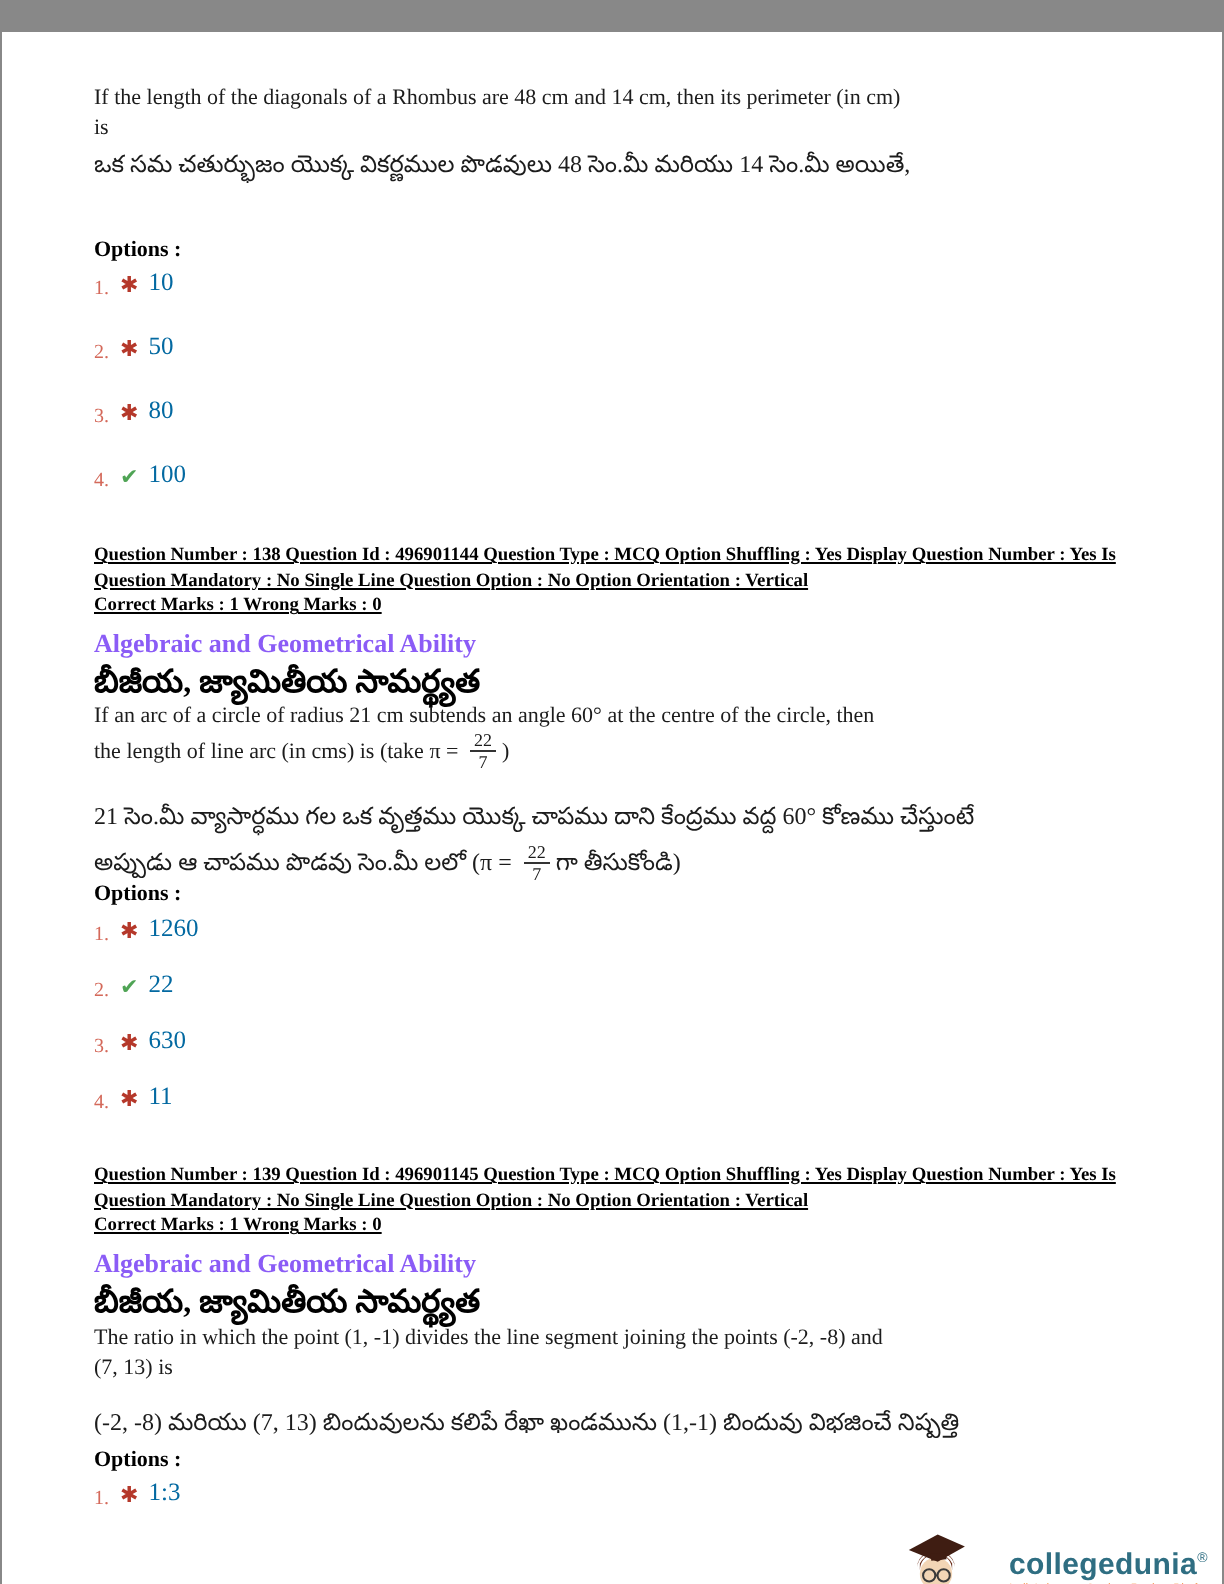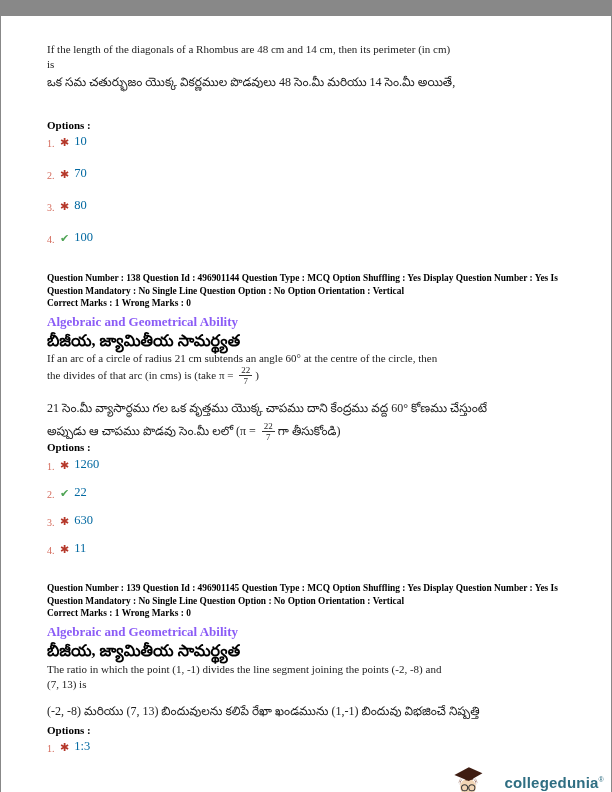--- a/index.html
+++ b/index.html
@@ -17,21 +17,21 @@
   .q-en .q-line{white-space:nowrap;overflow:hidden;}
   .q-te{font-size:12px;line-height:23px;color:#1c1c1c;}
   .q-te .q-line{white-space:nowrap;overflow:hidden;}
   .options-label{font-weight:bold;font-size:11px;color:#000;}
   .opt{display:flex;align-items:baseline;height:13px;}
   .opts-a .opt{margin-bottom:19px;}
   .opts-b .opt{margin-bottom:15px;}
   .opt-num{font-size:10px;color:#d4695a;min-width:10px;}
   .opt-mark{font-size:11px;margin:0 5px 0 3px;position:relative;top:-1px;}
   .opt-val{font-size:12.5px;color:#0369a1;position:relative;top:-2px;}
-  .meta{font-weight:bold;font-size:9.4px;line-height:12.7px;color:#000;}
+  .meta{font-weight:bold;font-size:9.4px;line-height:12.7px;color:#000;text-decoration:underline;}
   .meta div{white-space:nowrap;overflow:hidden;}
   .sec-en{font-weight:bold;font-size:13px;color:#8b5cf6;}
   .sec-te{font-weight:bold;font-size:16px;color:#000;margin-top:2px;white-space:nowrap;overflow:hidden;}
   .frac{display:inline-flex;flex-direction:column;align-items:center;vertical-align:middle;
         font-size:9px;line-height:10px;margin:0 3px;position:relative;top:-1px;}
   .frac .fnum{border-bottom:1px solid #333;padding:0 2px;}
   .frac .fden{padding:0 2px;}
   .logo{position:absolute;right:2px;bottom:2px;display:flex;align-items:center;gap:19px;}
   .logo-text{display:flex;flex-direction:column;}
   .logo-name-row{display:flex;align-items:flex-start;}
@@ -56,21 +56,21 @@
   <div class="abs options-label" style="top:103px;">Options :</div>
   <div class="abs opts-a" style="top:120px;">
     <div class="opt">
       <span class="opt-num">1.</span>
       <span class="opt-mark" style="color:#b5382a">✱</span>
       <span class="opt-val">10</span>
     </div>
     <div class="opt">
       <span class="opt-num">2.</span>
       <span class="opt-mark" style="color:#b5382a">✱</span>
-      <span class="opt-val">70</span>
+      <span class="opt-val">50</span>
     </div>
     <div class="opt">
       <span class="opt-num">3.</span>
       <span class="opt-mark" style="color:#b5382a">✱</span>
       <span class="opt-val">80</span>
     </div>
     <div class="opt">
       <span class="opt-num">4.</span>
       <span class="opt-mark" style="color:#4fa455">✔</span>
       <span class="opt-val">100</span>
@@ -82,21 +82,21 @@
     <div>Question Mandatory : No Single Line Question Option : No Option Orientation : Vertical</div>
     <div>Correct Marks : 1 Wrong Marks : 0</div>
   </div>
   <div class="abs" style="top:298px;">
     <div class="sec-en">Algebraic and Geometrical Ability</div>
     <div class="sec-te">బీజీయ, జ్యామితీయ సామర్థ్యత</div>
   </div>
   <div class="abs q-en" style="top:335px;">
     <div class="q-line">If an arc of a circle of radius 21 cm subtends an angle 60° at the centre of the circle, then</div>
     <div class="q-line">
-      <span>the divides of that arc (in cms) is (take π =</span>
+      <span>the length of line arc (in cms) is (take π =</span>
       <span class="frac">
         <span class="fnum">22</span>
         <span class="fden">7</span>
       </span><span>)</span>
     </div>
   </div>
   <div class="abs q-te" style="top:381px;">
     <div class="q-line">21 సెం.మీ వ్యాసార్ధము గల ఒక వృత్తము యొక్క చాపము దాని కేంద్రము వద్ద 60° కోణము చేస్తుంటే</div>
     <div class="q-line">
       <span>అప్పుడు ఆ చాపము పొడవు సెం.మీ లలో (π =</span>

